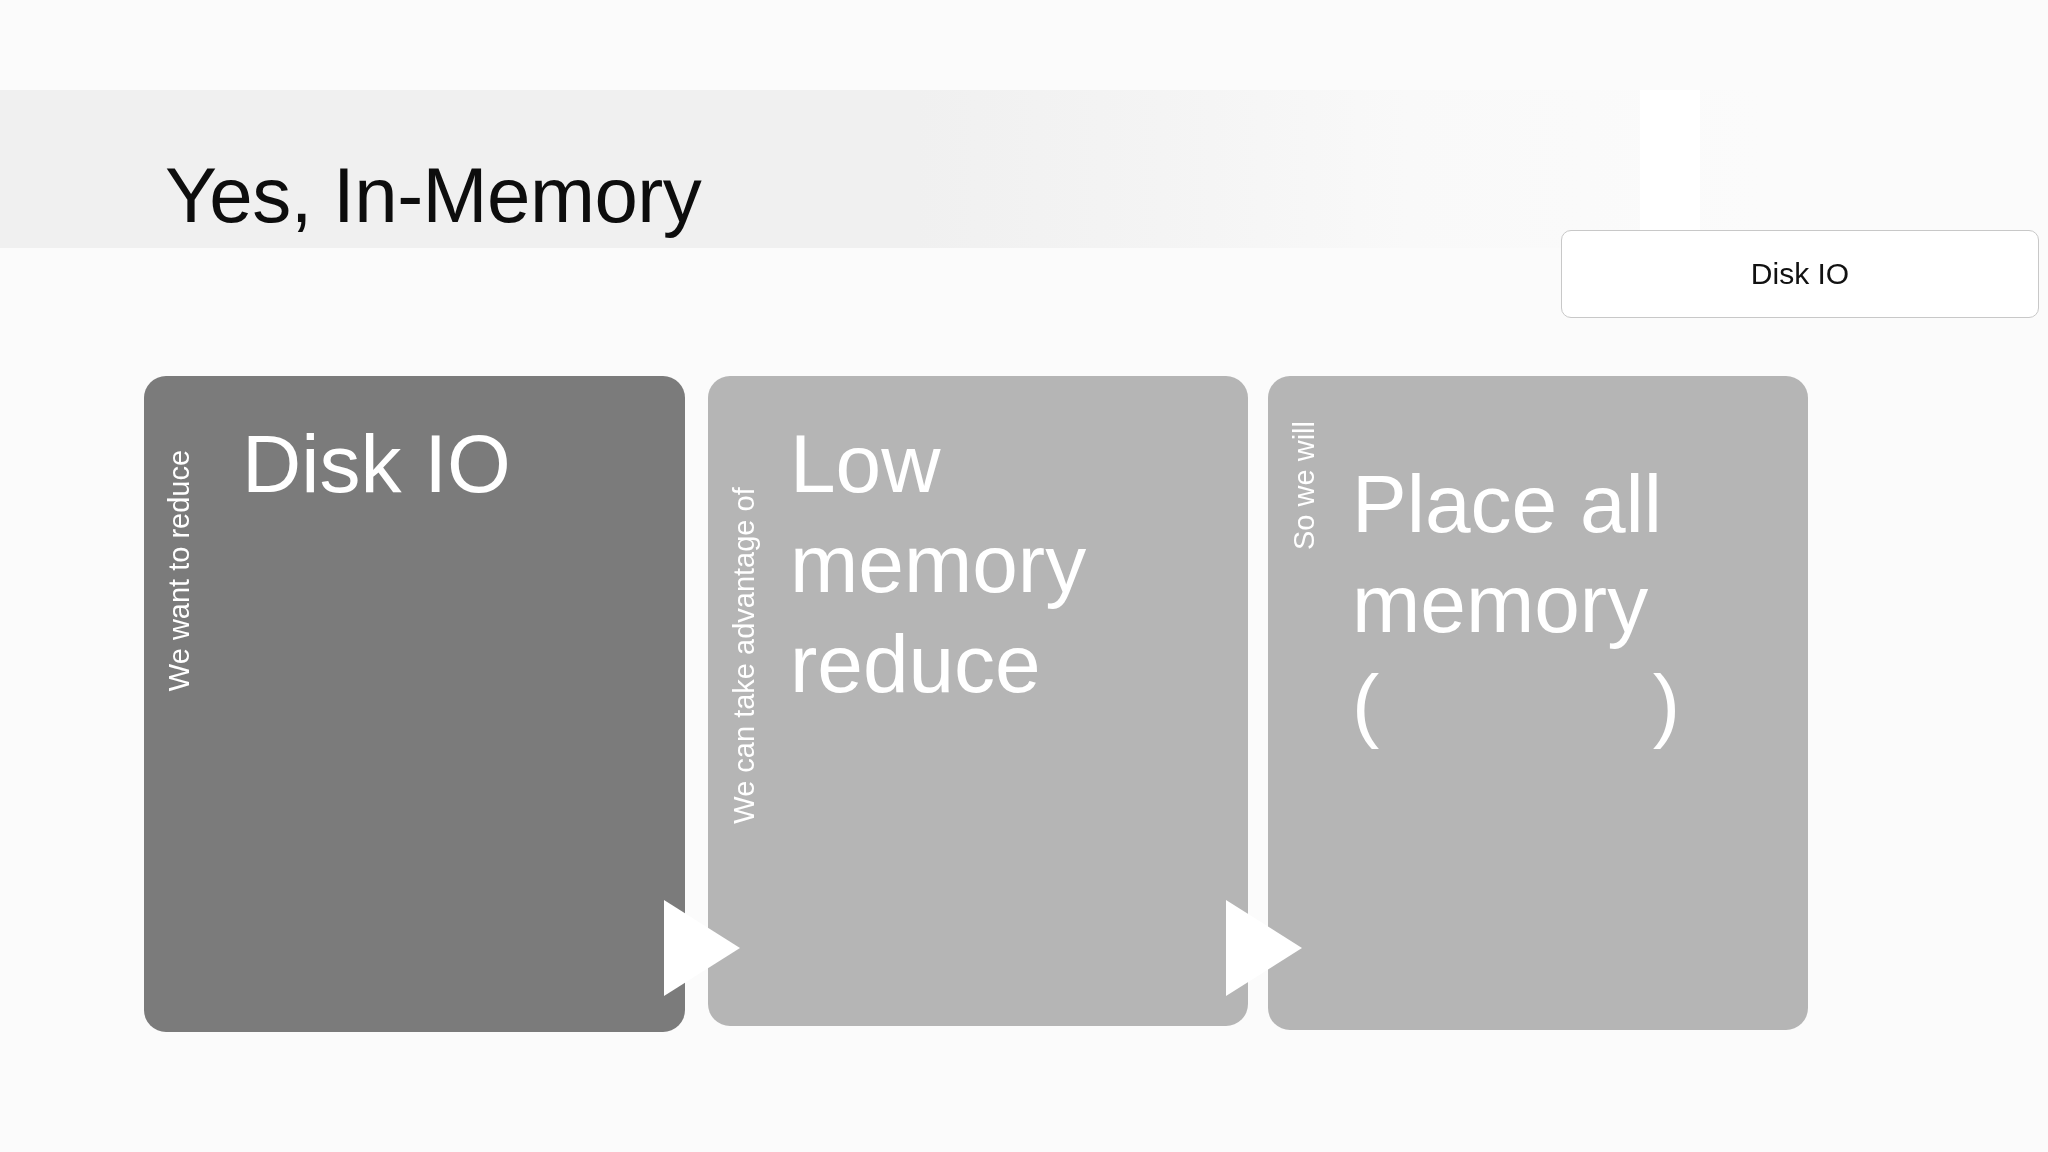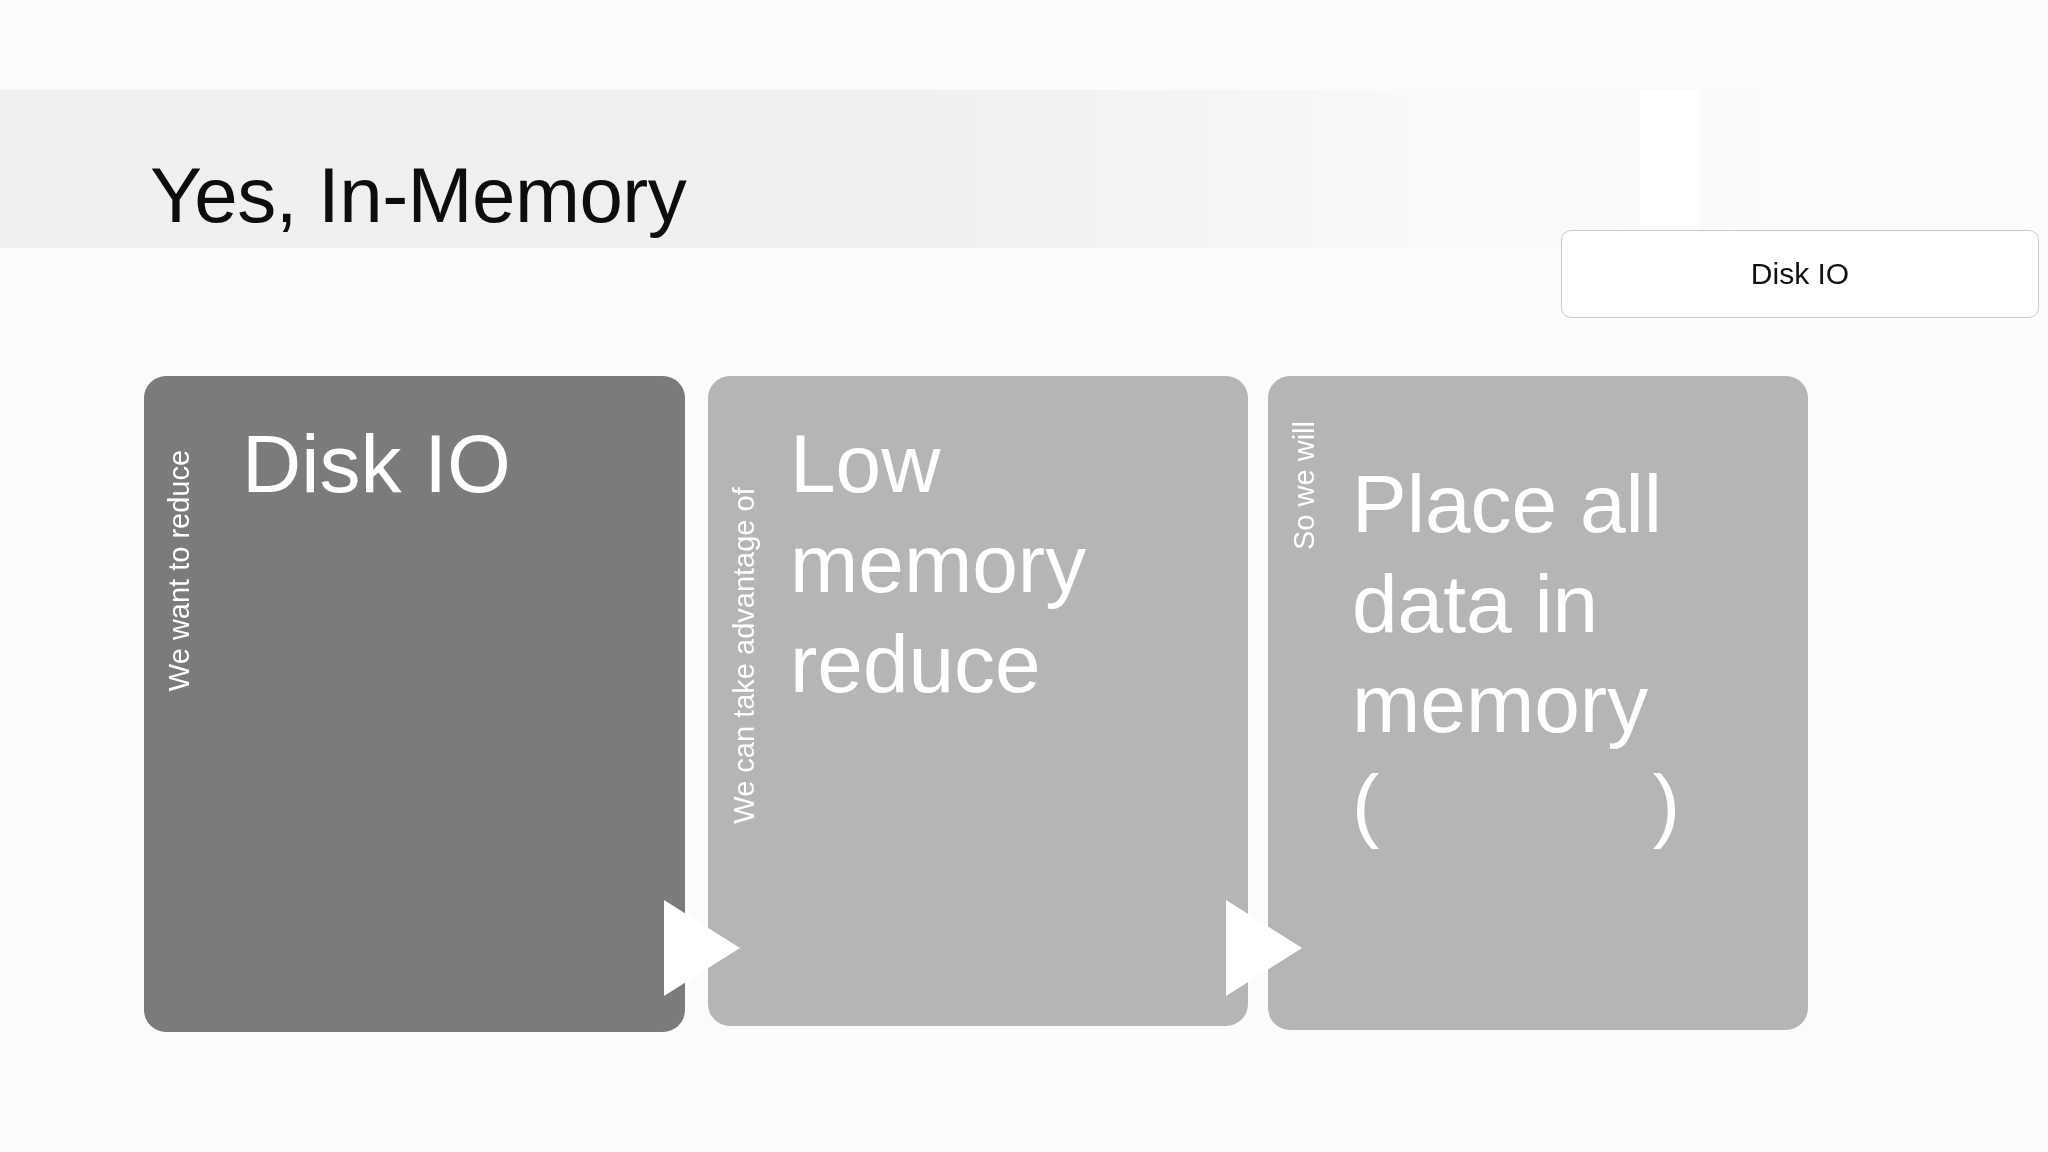--- a/index.html
+++ b/index.html
@@ -34,21 +34,21 @@
     left: 1640px;
     top: 90px;
     width: 60px;
     height: 210px;
     background: #ffffff;
     opacity: 0.85;
   }
 
   .page-title {
     position: absolute;
-    left: 150px;
+    left: 165px;
     top: 104px;
     font-size: 78px;
     line-height: 1.0;
     font-weight: 400;
     color: #0d0d0d;
     letter-spacing: -0.5px;
     white-space: nowrap;
   }
 
   
@@ -207,21 +207,20 @@
       <div>reduce</div>
     </div>
   </div>
 
   <div class="block block-3">
     <div class="side-label side-label-3">
       <span>So we will</span>
     </div>
     <div class="block-body">
       <div>Place all</div>
-      <div>data in</div>
       <div>memory</div>
       <div class="paren-line">(            )</div>
     </div>
   </div>
 
   <div class="arrow arrow-1"></div>
   <div class="arrow arrow-2"></div>
 
 </div>
 

